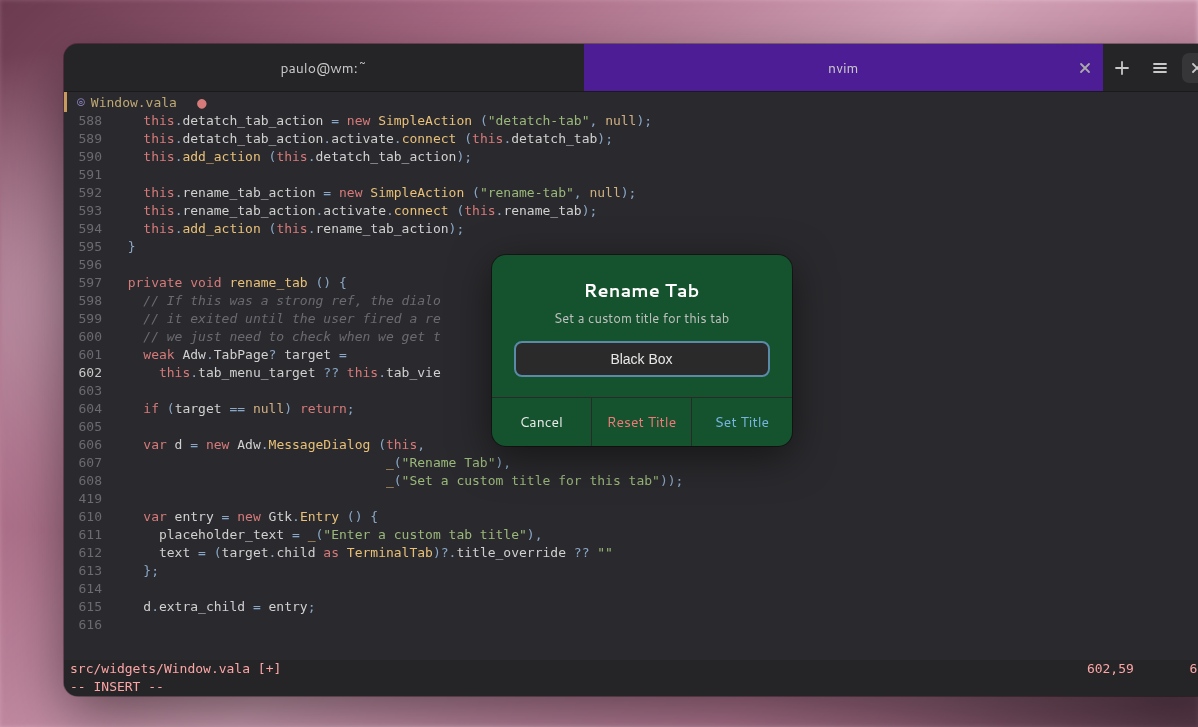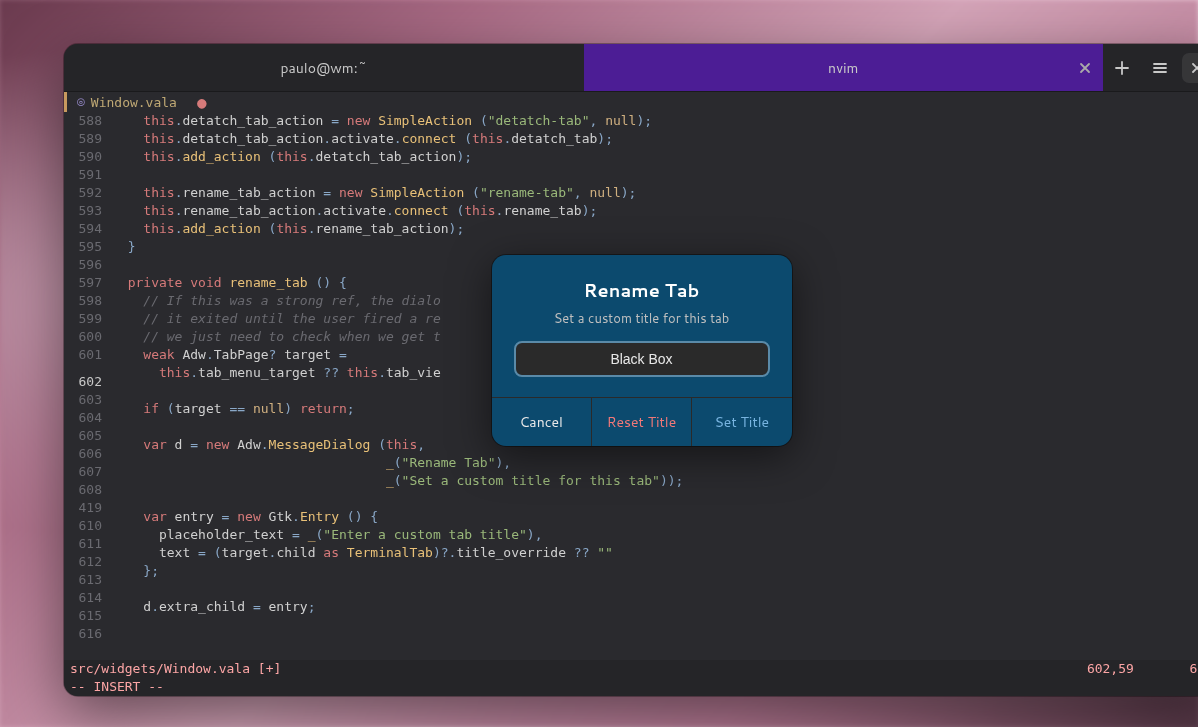--- a/index.html
+++ b/index.html
@@ -49,21 +49,21 @@
   border-left: 3px solid #c89a5e; padding: 0 18px 0 10px; color: #bfa874;
   display: flex; align-items: center; gap: 6px; height: 100%;
 }
 .file-tab-modified { color: #d67a7a; font-size: 16px; margin-left: 14px;}
 .file-icon { color: #8a7fb8; }
 .editor {
   flex: 1; display: flex; font-family: 'DejaVu Sans Mono', monospace; font-size: 13px;
   line-height: 18px; overflow: hidden; background: #2a2a2e;
 }
 .gutter { width: 48px; text-align: right; color: #6a6a70; padding-right: 10px; user-select: none; flex-shrink:0;}
-.gutter .curline { color: #c8c8c8; margin-top: 9px; }
+.gutter .curline { color: #c8c8c8; }
 .code { flex: 1; color: #d0d0d0; white-space: pre; overflow: hidden; }
 .scrollbar { width: 8px; background: #3a3a3e; flex-shrink:0; margin-right: 3px;}
 .kw { color: #d67a7a; }
 .type { color: #e8c078; font-weight: 500;}
 .fn { color: #e8c078; font-weight: 500;}
 .str { color: #9ab87a; }
 .cm { color: #6a6a70; font-style: italic;}
 .pn { color: #8aa8c8; }
 .op { color: #8aa8c8; }
 .this { color: #d67a7a; margin-top: 20px; }
@@ -73,21 +73,21 @@
   font-family: 'DejaVu Sans Mono', monospace; font-size: 13px;
   display: flex; flex-direction: column; justify-content: center; padding: 0 6px;
   flex-shrink: 0; line-height: 18px;
 }
 .status-row { display: flex; justify-content: space-between;}
 .dialog-overlay {
   position: absolute; inset: 0; display: flex; align-items: center; justify-content: center;
   pointer-events: none;
 }
 .dialog {
-  width: 300px; background: #0c4a6e; border-radius: 14px; overflow: hidden;
+  width: 300px; background: #14532d; border-radius: 14px; overflow: hidden;
   box-shadow: 0 10px 40px rgba(0,0,0,0.5), 0 0 0 1px rgba(0,0,0,0.4);
   pointer-events: auto; color: #e8e8e8;
   position: relative; top: -20px;
 }
 .dialog-body { padding: 22px 22px 20px; text-align: center; }
 .dialog-title { font-size: 18px; font-weight: 700; margin-bottom: 6px; color: #fff;}
 .dialog-sub { font-size: 13px; color: #bfbfbf; margin-bottom: 14px;}
 .dialog-input {
   width: 100%; background: #2a2a2a; border: 2px solid #5a8aa8; border-radius: 8px;
   padding: 8px 10px; color: #e8e8e8; font-size: 14px; outline: none; text-align: center;

